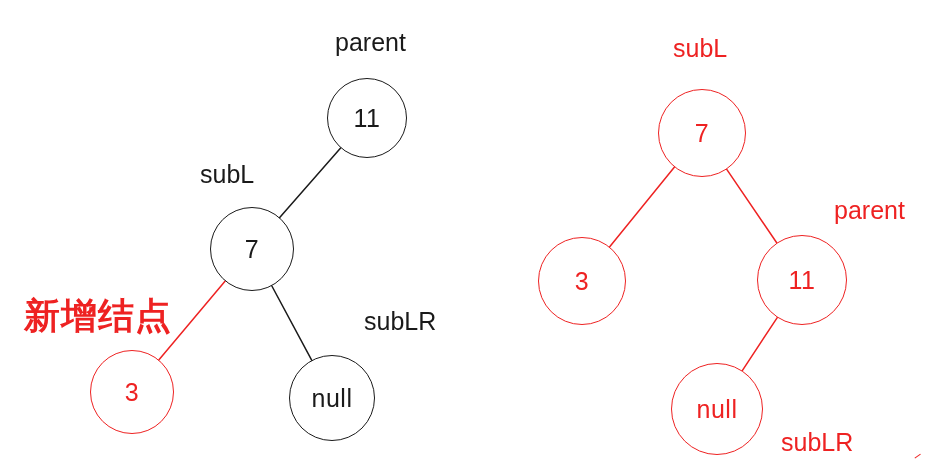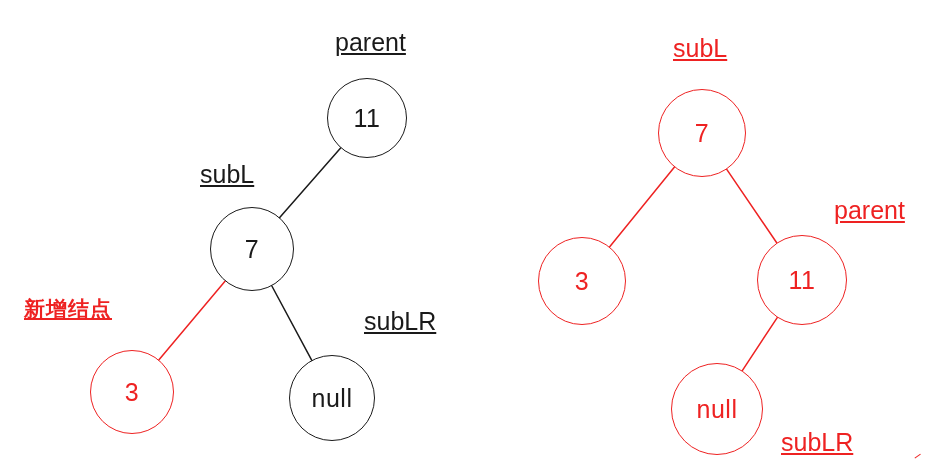--- a/index.html
+++ b/index.html
@@ -47,26 +47,25 @@
   .node-label {
     font-size: 25px;
     letter-spacing: 0.5px;
     white-space: nowrap;
   }
   .tag {
     position: absolute;
     white-space: nowrap;
     line-height: 1;
     font-size: 25px;
-    text-decoration: underline;
   }
   .tag.black { color: #1a1a1a; }
   .tag.red   { color: #ee2222; }
   .tag.cjk {
-    font-size: 21px;
+    font-size: 36px;
     font-weight: 600;
     letter-spacing: 1px;
   }
   .stray-mark {
     position: absolute;
     width: 7px;
     height: 4px;
     border-bottom: 1.5px solid #ee2222;
     transform: rotate(-35deg);
   }

